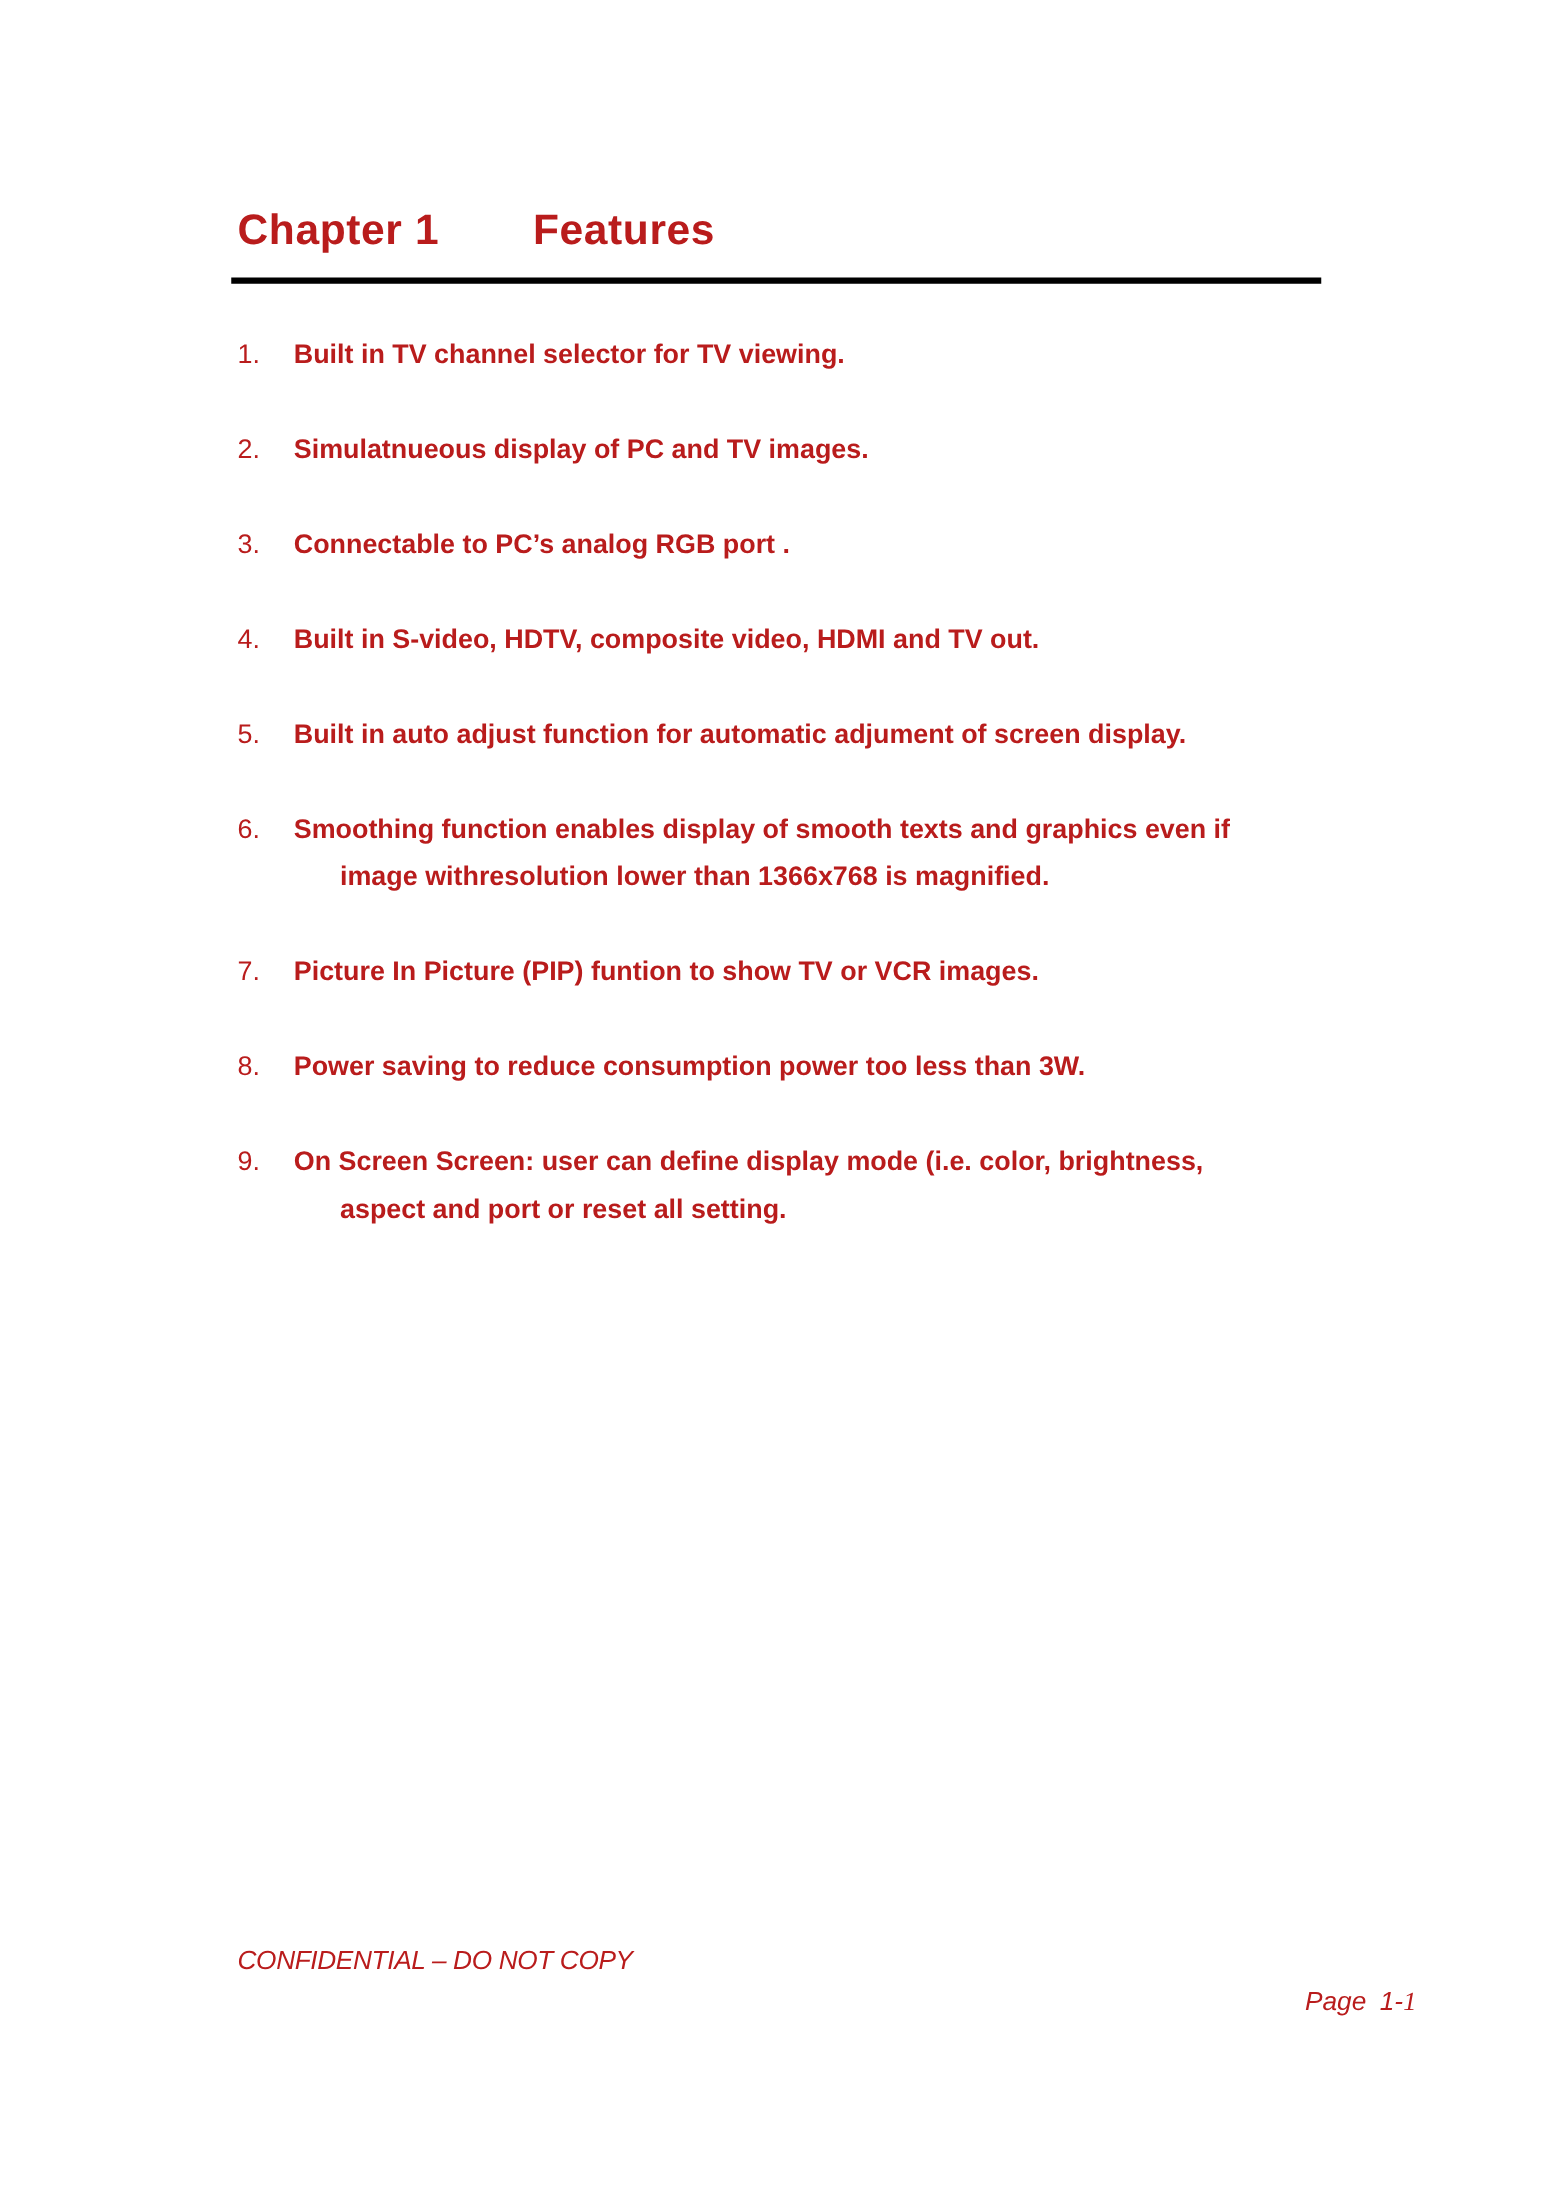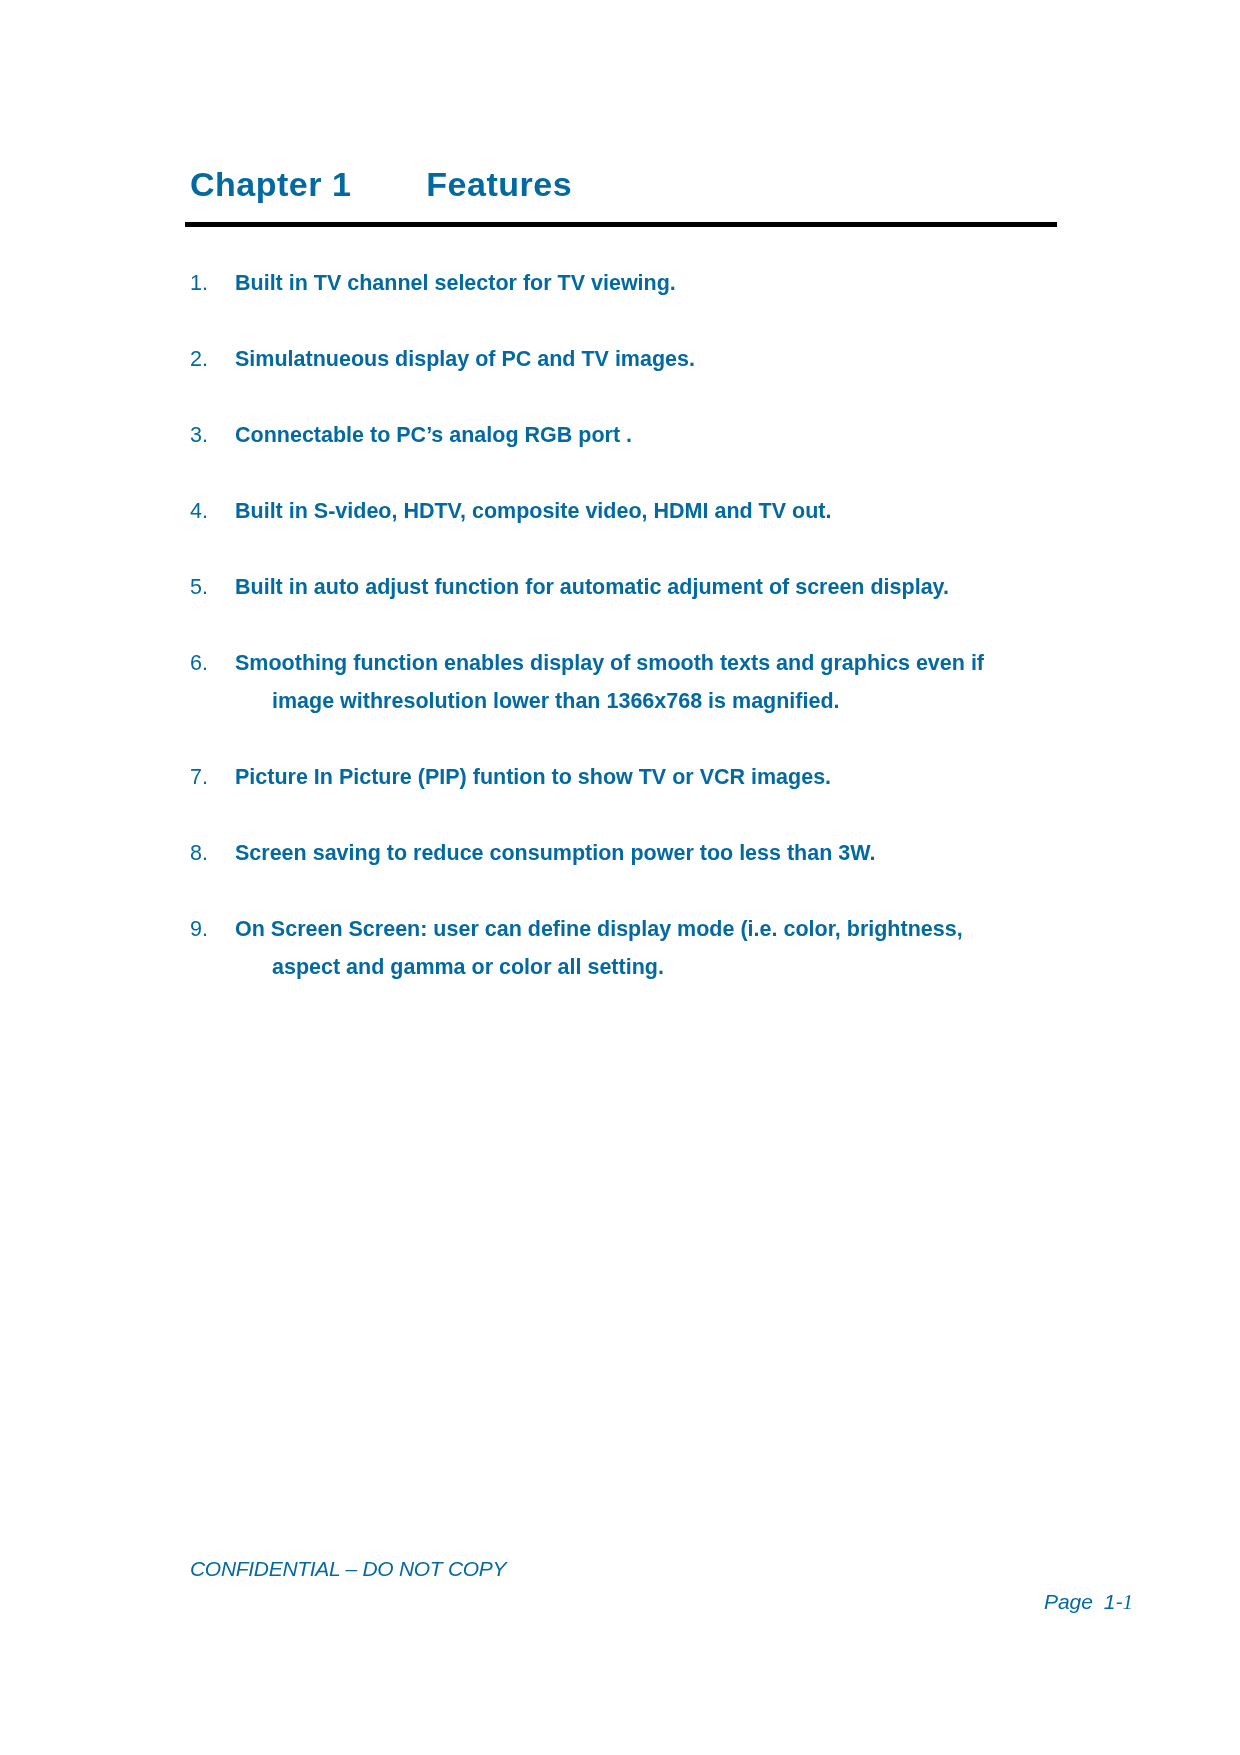--- a/index.html
+++ b/index.html
@@ -5,21 +5,21 @@
   html, body {
     margin: 0;
     padding: 0;
     background: #ffffff;
   }
   .page {
     position: relative;
     width: 1240px;
     height: 1755px;
     background: #ffffff;
-    color: #0369a1;
+    color: #b91c1c;
     font-family: "Liberation Sans", sans-serif;
     overflow: hidden;
   }
   .content {
     position: absolute;
     left: 185px;
     top: 160px;
     width: 872px;
   }
   .title-row {
@@ -142,29 +142,29 @@
       <div class="feature-item">
         <div class="num">7.</div>
         <div class="lines">
             <div>Picture In Picture (PIP) funtion to show TV or VCR images.</div>
           </div>
       </div>
 
       <div class="feature-item">
         <div class="num">8.</div>
         <div class="lines">
-            <div>Screen saving to reduce consumption power too less than 3W.</div>
+            <div>Power saving to reduce consumption power too less than 3W.</div>
           </div>
       </div>
 
       <div class="feature-item">
         <div class="num">9.</div>
         <div class="lines">
           <div>On Screen Screen: user can define display mode (i.e. color, brightness,</div>
-          <div class="line2">aspect and gamma or color all setting.</div>
+          <div class="line2">aspect and port or reset all setting.</div>
         </div>
       </div>
 
     </div>
   </div>
 
   <div class="footer">
     <div class="footer-row1">
       <span class="footer-confidential">CONFIDENTIAL – DO NOT COPY</span>
       <span class="footer-right"><span>Page 1-</span><span class="serif-digit">1</span></span>

